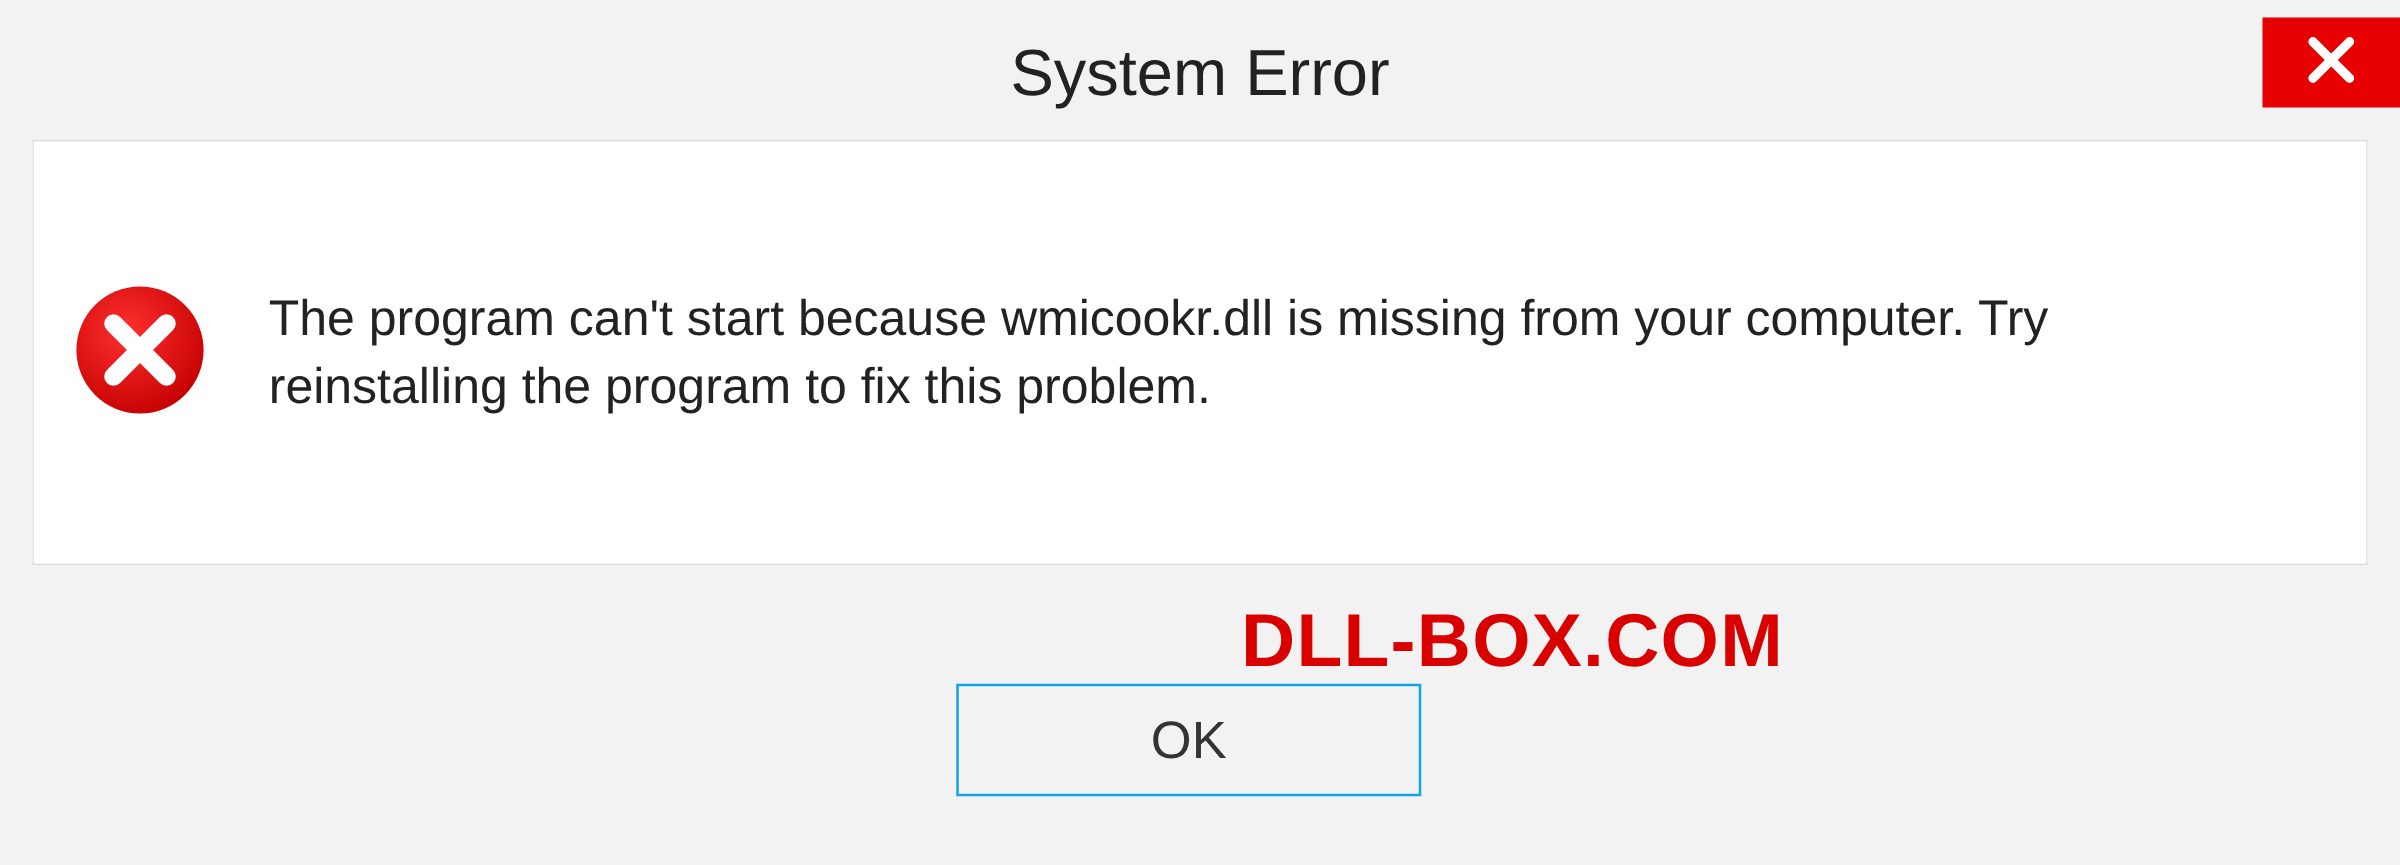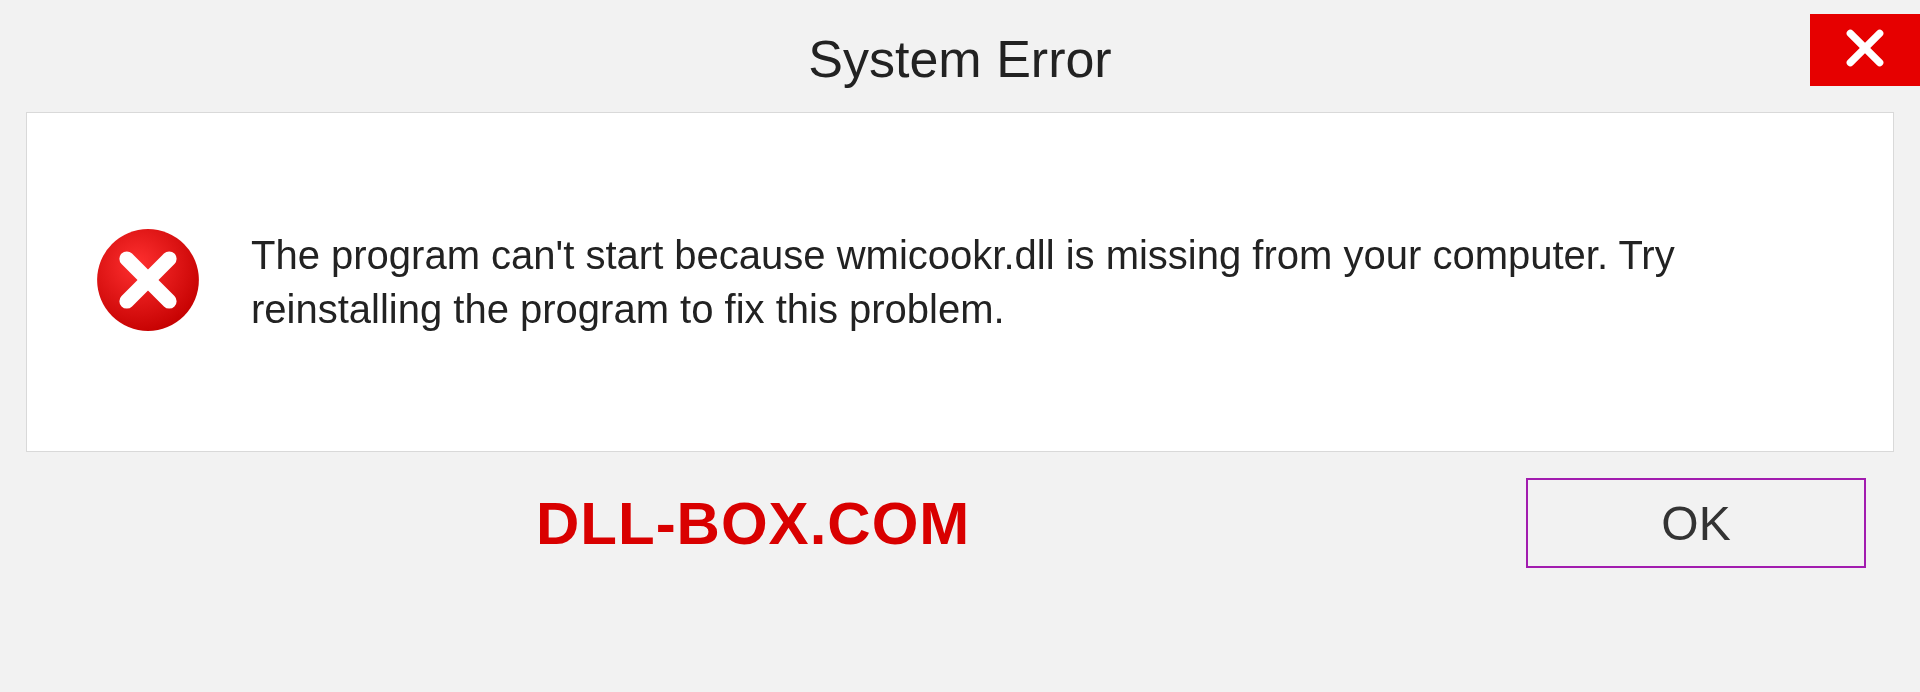--- a/index.html
+++ b/index.html
@@ -41,21 +41,21 @@
       cursor: pointer;
     }
     .close-btn svg {
       width: 44px;
       height: 44px;
     }
     .content-panel {
       background: #ffffff;
       border: 1px solid #d9d9d9;
       margin: 8px 26px 0 26px;
-      padding: 70px 60px 70px 68px;
+      padding: 70px 60px 70px 32px;
       display: flex;
       align-items: center;
       gap: 50px;
       min-height: 340px;
     }
     .error-icon-wrap {
       flex-shrink: 0;
       position: relative;
     }
     .error-icon-wrap svg {
@@ -67,34 +67,35 @@
       line-height: 1.35;
       color: #222;
       font-weight: 400;
     }
     .footer {
       margin: 16px 26px 0 26px;
       display: flex;
       align-items: center;
       justify-content: space-between;
       padding: 10px 10px 0 10px;
+      flex-direction: column;
     }
     .watermark {
       font-size: 60px;
       font-weight: 800;
       letter-spacing: 1px;
       color: #d90000;
       margin-left: 500px;
     }
     .ok-btn {
-      width: 340px;
+      width: 372px;
       height: 90px;
       background: #f2f2f2;
-      border: 2px solid #a21caf;
-      font-size: 48px;
+      border: 2px solid #0ea5e9;
+      font-size: 42px;
       color: #333;
       display: flex;
       align-items: center;
       justify-content: center;
       cursor: pointer;
       margin-right: 18px;
     }
   </style>
 </head>
 <body>

